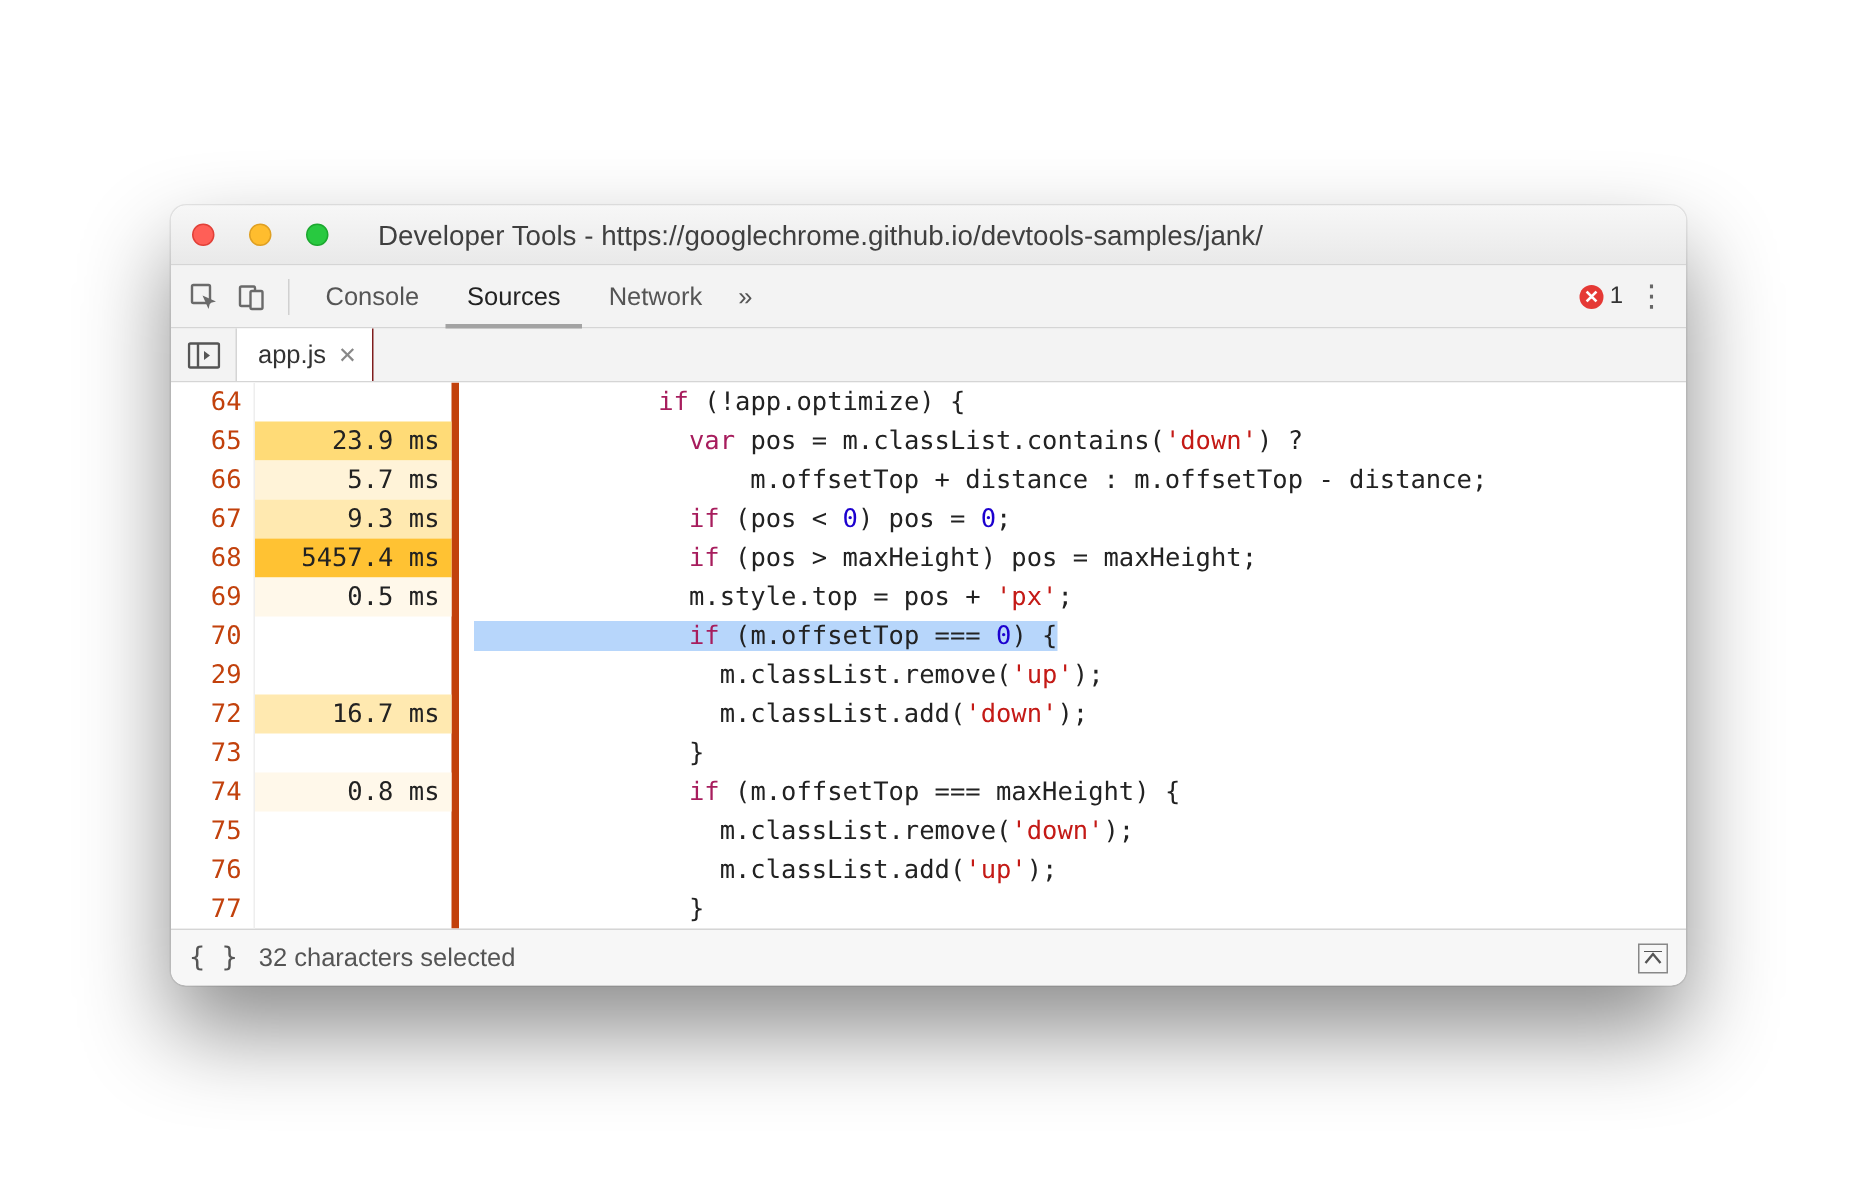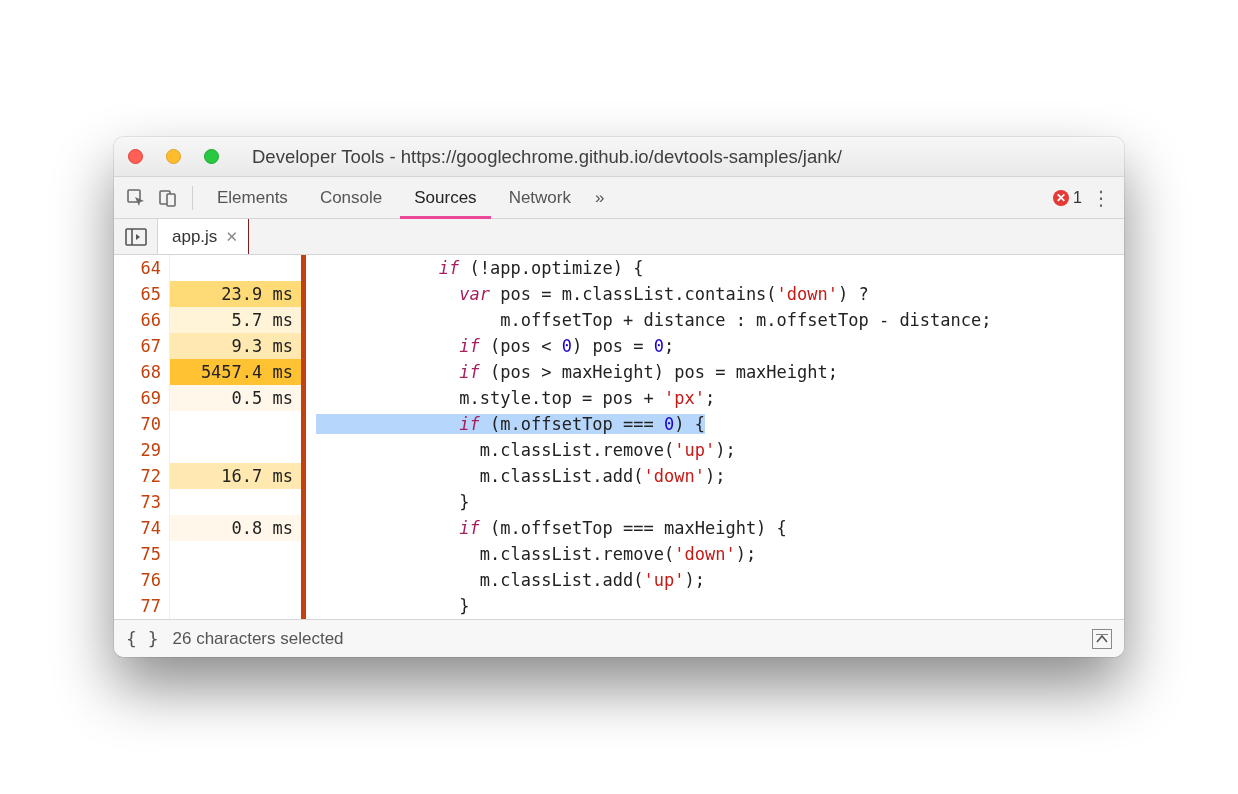--- a/index.html
+++ b/index.html
@@ -57,21 +57,21 @@
   }
   .tb-sep { width: 1px; height: 24px; background: #d0d0d0; margin: 0 6px; }
   .tab {
     padding: 0 14px;
     height: 42px;
     display: flex; align-items: center;
     color: #555;
     font-size: 17px;
     cursor: pointer;
   }
-  .tab.active { color: #222; border-bottom: 3px solid #ec4899; height: 42px; padding-top:3px; }
+  .tab.active { color: #222; border-bottom: 3px solid #a3a3a3; height: 42px; padding-top:3px; }
   .flex-spacer { flex: 1; }
   .err-badge {
     display: flex; align-items: center; gap: 4px;
     color: #333; font-size: 16px;
   }
   .err-circle {
     width: 16px; height: 16px; border-radius: 50%;
     background: #e53935; color: #fff;
     display:flex;align-items:center;justify-content:center;
     font-size: 12px; font-weight: bold;
@@ -122,21 +122,21 @@
   }
   .time-cell {
     height: 26px;
     text-align: right;
     padding-right: 8px;
     color: #222;
     font-family: Menlo, monospace;
   }
   .code-col { flex: 1; white-space: pre; color: #222; position: relative; }
   .code-line { height: 26px; padding-left: 10px; }
-  .kw { color: #a71d5d; font-style: italic; }
+  .kw { color: #a71d5d; }
   .num { color: #1c00cf; }
   .str { color: #c41a16; }
   .hl-sel { background: #b7d6fb; }
   .statusbar {
     height: 38px;
     border-top: 1px solid #d5d5d5;
     background: #f7f7f7;
     display:flex; align-items:center;
     padding: 0 12px;
     gap: 14px;
@@ -171,21 +171,20 @@
         <path d="M9 9 L18 13 L14 14 L13 18 Z" fill="currentColor" stroke="none"></path>
       </svg>
     </div>
     <div class="tb-icon">
       <svg width="20" height="20" viewBox="0 0 20 20" fill="none" stroke="currentColor" stroke-width="1.6">
         <rect x="2" y="3" width="10" height="13" rx="1"></rect>
         <rect x="9" y="6" width="8" height="12" rx="1" fill="#f3f3f3"></rect>
       </svg>
     </div>
     <div class="tb-sep"></div>
-    <div class="tab">Elements</div>
     <div class="tab">Console</div>
     <div class="tab active">Sources</div>
     <div class="tab">Network</div>
     <div class="tab" style="padding:0 6px">»</div>
     <div class="flex-spacer"></div>
     <div class="err-badge">
       <div class="err-circle">✕</div>
       <span>1</span>
     </div>
     <div class="kebab">⋮</div>
@@ -236,21 +235,21 @@
         <div class="time-cell heat5">0.8 ms</div>
         <div class="time-cell "></div>
         <div class="time-cell "></div>
         <div class="time-cell "></div>
       </div>
     <div class="code-col" id="code-col"><div class="code-line"><span><span>            </span><span class="kw">if</span><span> (!app.optimize) {</span></span></div><div class="code-line"><span><span>              </span><span class="kw">var</span><span> pos = m.classList.contains(</span><span class="str">'down'</span><span>) ?</span></span></div><div class="code-line"><span><span>                  m.offsetTop + distance : m.offsetTop - distance;</span></span></div><div class="code-line"><span><span>              </span><span class="kw">if</span><span> (pos &lt; </span><span class="num">0</span><span>) pos = </span><span class="num">0</span><span>;</span></span></div><div class="code-line"><span><span>              </span><span class="kw">if</span><span> (pos &gt; maxHeight) pos = maxHeight;</span></span></div><div class="code-line"><span><span>              m.style.top = pos + </span><span class="str">'px'</span><span>;</span></span></div><div class="code-line"><span class="hl-sel"><span>              </span><span class="kw">if</span><span> (m.offsetTop === </span><span class="num">0</span><span>) {</span></span></div><div class="code-line"><span><span>                m.classList.remove(</span><span class="str">'up'</span><span>);</span></span></div><div class="code-line"><span><span>                m.classList.add(</span><span class="str">'down'</span><span>);</span></span></div><div class="code-line"><span><span>              }</span></span></div><div class="code-line"><span><span>              </span><span class="kw">if</span><span> (m.offsetTop === maxHeight) {</span></span></div><div class="code-line"><span><span>                m.classList.remove(</span><span class="str">'down'</span><span>);</span></span></div><div class="code-line"><span><span>                m.classList.add(</span><span class="str">'up'</span><span>);</span></span></div><div class="code-line"><span><span>              }</span></span></div></div>
   </div>
 
   <div class="statusbar">
     <span class="brackets">{ }</span>
-    <span>26 characters selected</span>
+    <span>32 characters selected</span>
     <div class="drawer-toggle">
       <svg width="12" height="10" viewBox="0 0 12 10">
           <path d="M1 8 L6 2 L11 8" fill="none" stroke="#555" stroke-width="1.6"></path>
           <line x1="0" y1="0" x2="12" y2="0" stroke="#555" stroke-width="1.4"></line>
         </svg>
     </div>
   </div>
 
 </div>
 

